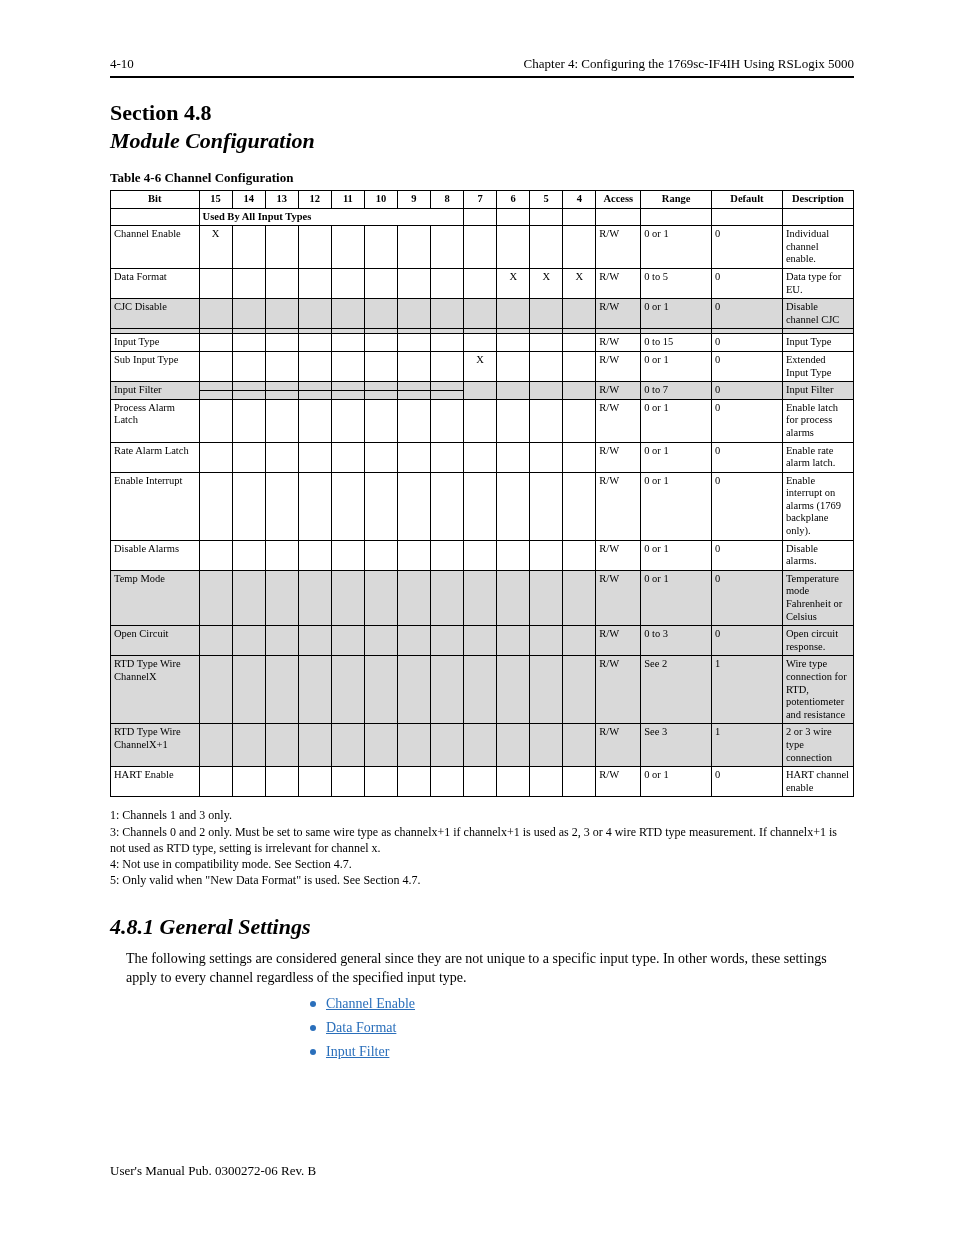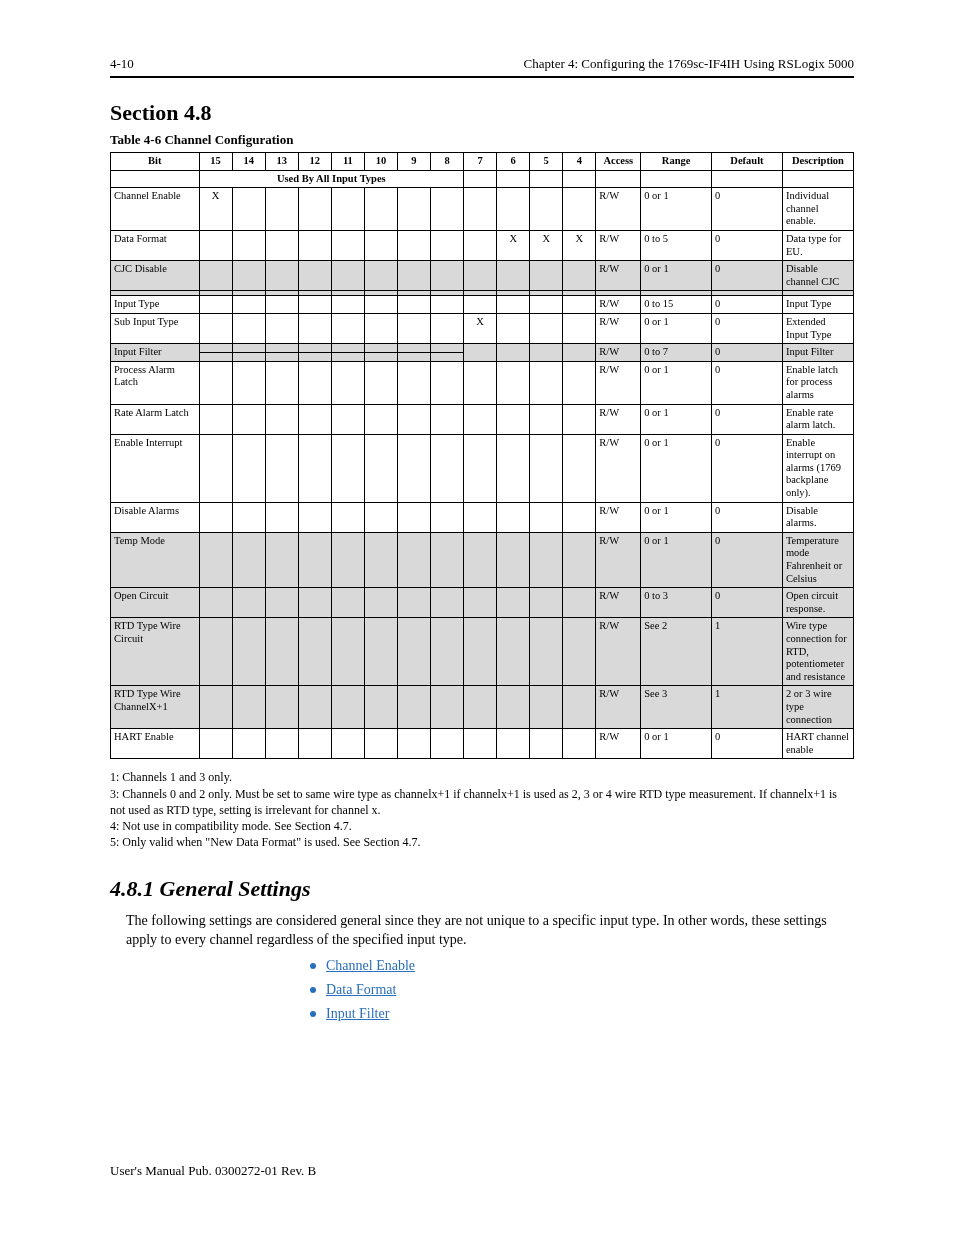--- a/index.html
+++ b/index.html
@@ -62,21 +62,21 @@
   }
   td { text-align: left; }
   td.c { text-align: center; }
   tr.shade td { background: #d9d9d9; }
   .col-label { width: 75px; }
   .col-bit { width: 28px; }
   .col-access { width: 38px; }
   .col-range { width: 60px; }
   .col-def { width: 60px; }
   .col-desc { width: 60px; }
-  .merge { text-align: center; font-weight: bold; }
+  .merge { text-align: left; font-weight: bold; }
   .notes {
     font-size: 12px;
     margin-top: 10px;
     line-height: 1.35;
   }
   .sub-title {
     font-size: 22px;
     font-weight: bold;
     font-style: italic;
     margin: 26px 0 10px 0;
@@ -124,20 +124,21 @@
 <body>
 
 <div class="page">
 
   <div class="running-hdr">
     <span>4-10</span>
     <span>Chapter 4: Configuring the 1769sc-IF4IH Using RSLogix 5000</span>
   </div>
 
   <div class="sec-num">Section 4.8</div>
+  <div class="sec-title">Module Configuration</div>
 
   <div class="tbl-cap">Table 4-6 Channel Configuration</div>
 
   <table>
     <colgroup>
       <col class="col-label">
         <col class="col-bit">
         <col class="col-bit">
         <col class="col-bit">
         <col class="col-bit">
@@ -439,21 +440,21 @@
           <td></td>
           <td></td>
           <td></td>
           <td></td>
         <td>R/W</td>
           <td>0 to 3</td>
           <td>0</td>
           <td>Open circuit response.</td>
       </tr>
       <tr class="shade">
-        <td>RTD Type Wire Circuit</td>
+        <td>RTD Type Wire ChannelX</td>
         <td></td>
           <td></td>
           <td></td>
           <td></td>
           <td></td>
           <td></td>
           <td></td>
           <td></td>
           <td></td>
           <td></td>
@@ -524,16 +525,16 @@
       <span class="bullet-dot"></span>
       <a class="xref" href="#">Data Format</a>
     </li>
     <li>
       <span class="bullet-dot"></span>
       <a class="xref" href="#">Input Filter</a>
     </li>
   </ul>
 
   <div class="footer">
-    <span>User's Manual Pub. 0300272-01 Rev. B</span>
+    <span>User's Manual Pub. 0300272-06 Rev. B</span>
     <span></span>
   </div>
 </div>
 
 </body></html>

